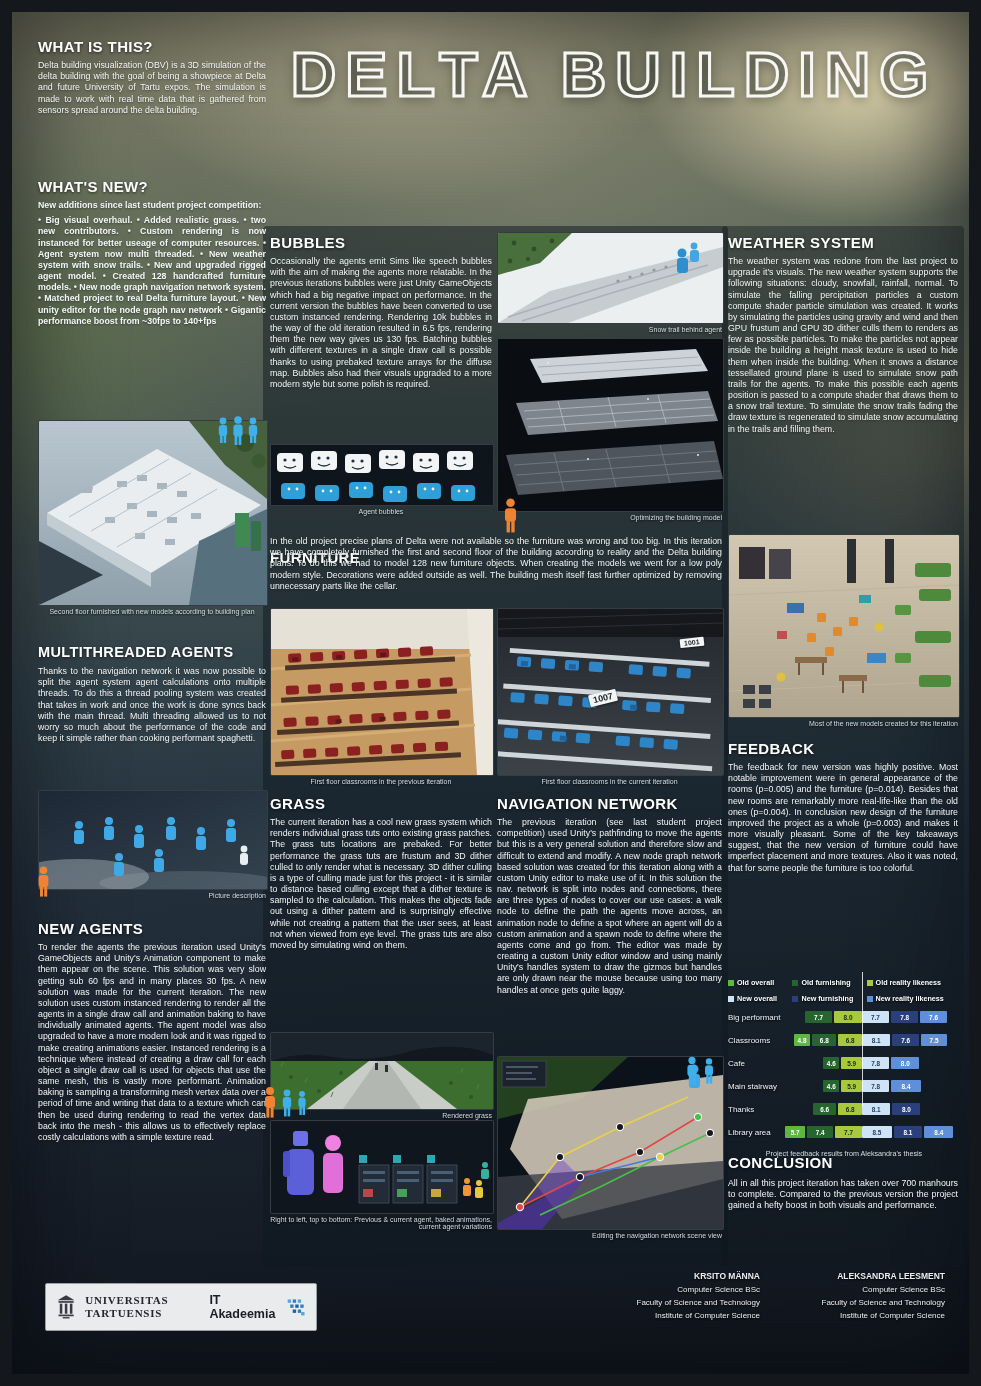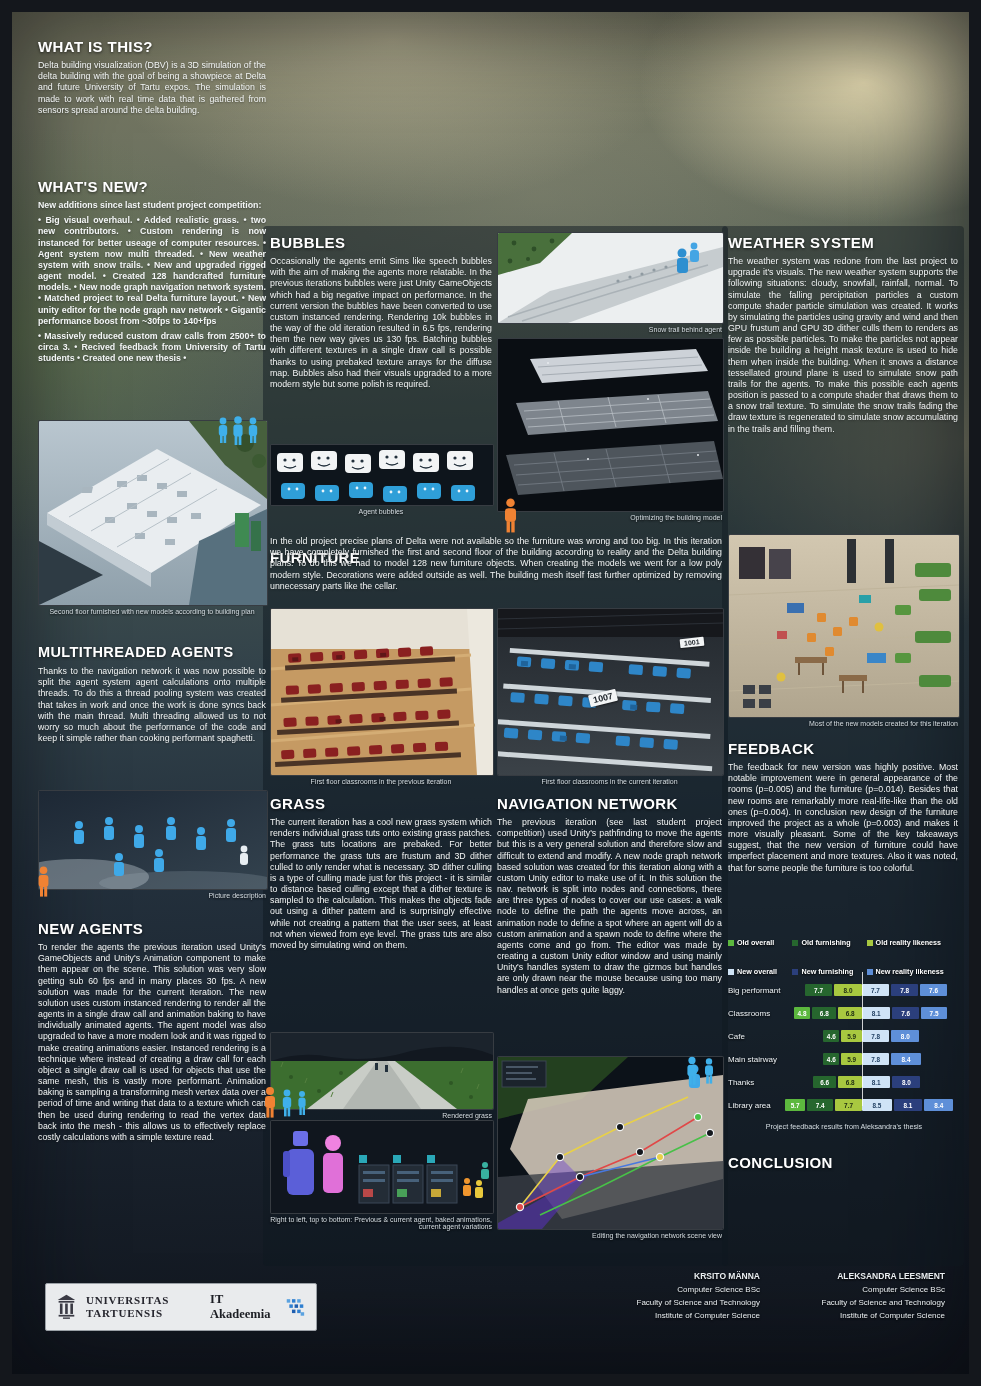--- a/index.html
+++ b/index.html
@@ -25,60 +25,60 @@
   .cap{margin-top:2px;font-size:7px;color:#d6dee3;text-shadow:0 1px 2px rgba(0,0,0,.8);}
   .cap-c{text-align:center;} .cap-r{text-align:right;}
   #title{position:absolute;left:278px;top:36px;width:672px;text-align:center;
     font-weight:bold;font-size:63px;line-height:1.22;letter-spacing:9px;
     color:rgba(40,48,56,.22);-webkit-text-stroke:3px #f7f7f3;
     text-shadow:0 3px 12px rgba(0,0,0,.35);white-space:nowrap;}
   .tag{position:absolute;background:#f2f4f5;color:#20262c;font-size:7px;font-weight:bold;
        padding:1px 4px;border-radius:1px;box-shadow:0 1px 2px rgba(0,0,0,.5);}
   
   #feedback-chart{position:absolute;left:728px;top:938px;width:232px;height:200px;}
-  .clegend{display:grid;grid-template-columns:1fr 1.15fr 1.45fr;row-gap:20px;margin-bottom:8px;}
+  .clegend{display:grid;grid-template-columns:1fr 1.15fr 1.45fr;row-gap:7px;margin-bottom:8px;margin-top:40px;}
   .clegend-item{display:flex;align-items:center;gap:3px;font-size:7.2px;font-weight:bold;color:#fff;text-shadow:0 1px 2px #000;}
   .cbullet{width:6px;height:6px;flex:none;}
   .crow{display:flex;align-items:center;margin-bottom:11px;}
   .clabel{width:58px;font-size:8px;color:#eef3f6;flex:none;text-shadow:0 1px 2px #000;}
   .czone{display:flex;gap:2px;align-items:center;}
   .czl{width:76px;justify-content:flex-end;}
   .czr{width:96px;}
   .cseg{height:12px;display:flex;align-items:center;justify-content:center;
         font-size:6.4px;font-weight:bold;flex:none;border-radius:1px;}
   .cline{position:absolute;left:134px;top:34px;height:134px;width:1px;background:rgba(255,255,255,.8);}
   .ccap{margin-top:2px;font-size:7.2px;text-align:center;color:#d6dee3;}
   
   #logobox{position:absolute;left:45px;top:1283px;width:272px;height:48px;background:#e9ebed;
     border:1px solid #9aa0a6;border-radius:2px;display:flex;align-items:center;gap:9px;padding:0 10px;box-sizing:border-box;}
   .uni-text{font-family:"Liberation Serif",serif;font-size:11px;font-weight:bold;letter-spacing:.8px;color:#26262e;line-height:1.15;}
-  .ita-text{font-size:12.5px;font-weight:bold;color:#1c1e24;margin-left:32px;font-family:Liberation Serif, serif;}
+  .ita-text{font-size:12.5px;font-weight:bold;color:#1c1e24;margin-left:32px;}
   .credit{position:absolute;width:205px;text-align:right;font-size:8px;line-height:1.62;color:#e9eef1;text-shadow:0 1px 2px #000;}
   .credit .nm{font-size:8.5px;font-weight:bold;}
   .agent{position:absolute;}
 </style>
 </head>
 <body>
 
 <div id="poster">
 
   <div class="panel" style="left:263px;top:226px;width:465px;height:1040px;"></div>
   <div class="panel" style="left:722px;top:226px;width:242px;height:1040px;background:rgba(14,24,31,.42);"></div>
 
   <div id="title">
+    <div>DELTA BUILDING</div>
   </div>
 
   <div class="h" style="left:38px;top:38px;">WHAT IS THIS?</div>
   <div class="p" style="left:38px;top:60px;width:228px;">Delta building visualization (DBV) is a 3D simulation of the delta building with the goal of being a showpiece at Delta and future University of Tartu expos. The simulation is made to work with real time data that is gathered from sensors spread around the delta building.</div>
 
   <div class="h" style="left:38px;top:178px;">WHAT'S NEW?</div>
   <div class="p" style="left:38px;top:200px;width:228px;">
     <p>New additions since last student project competition:</p>
     <p>• Big visual overhaul. • Added realistic grass. • two new contributors. • Custom rendering is now instanced for better useage of computer resources. • Agent system now multi threaded. • New weather system with snow trails. • New and upgraded rigged agent model. • Created 128 handcrafted furniture models. • New node graph navigation network system. • Matched project to real Delta furniture layout. • New unity editor for the node graph nav network • Gigantic performance boost from ~30fps to 140+fps</p>
-    <p>• Massively reduced custom draw calls from 2500+ to circa 3. • Recived feedback from University of Tartu students • Created one new thesis •</p>
   </div>
 
   <div class="fig" style="left:38px;top:420px;width:228px;">
     <svg viewBox="0 0 228 184" preserveAspectRatio="none">
       <defs>
           <linearGradient id="g1" x1="0" y1="0" x2="0" y2="1">
         <stop offset="0" stop-color="#b9c6cf"></stop>
             <stop offset="1" stop-color="#8fa0ab"></stop>
           </linearGradient>
         </defs>
@@ -701,20 +701,21 @@
             <div class="cseg" style="width: 28.35px; background: rgb(43, 63, 124); color: rgb(255, 255, 255);">8.1</div>
             <div class="cseg" style="width: 29.4px; background: rgb(94, 143, 216); color: rgb(255, 255, 255);">8.4</div>
           </div>
         </div>
       </div>
     <div class="cline"></div>
     <div class="ccap">Project feedback results from Aleksandra's thesis</div>
   </div>
 
   <div class="h" style="left:728px;top:1154px;">CONCLUSION</div>
+  <div class="p" style="left:728px;top:1178px;width:230px;">All in all this project iteration has taken over 700 manhours to complete. Compared to the previous version the project gained a hefty boost in both visuals and performance.</div>
 
   <div class="agent" style="left:216px;top:416px;">
     <svg width="44" height="32" viewBox="0 0 44 32">
         <g fill="#3fb0ea">
       <circle cx="7" cy="5" r="3.4"></circle>
           <rect x="2.8" y="9" width="8.4" height="11" rx="3"></rect>
           <rect x="4" y="19" width="2.6" height="8"></rect>
           <rect x="7.6" y="19" width="2.6" height="8"></rect>
       <circle cx="22" cy="4" r="3.8"></circle>
           <rect x="17.4" y="8.4" width="9.2" height="12" rx="3"></rect>

